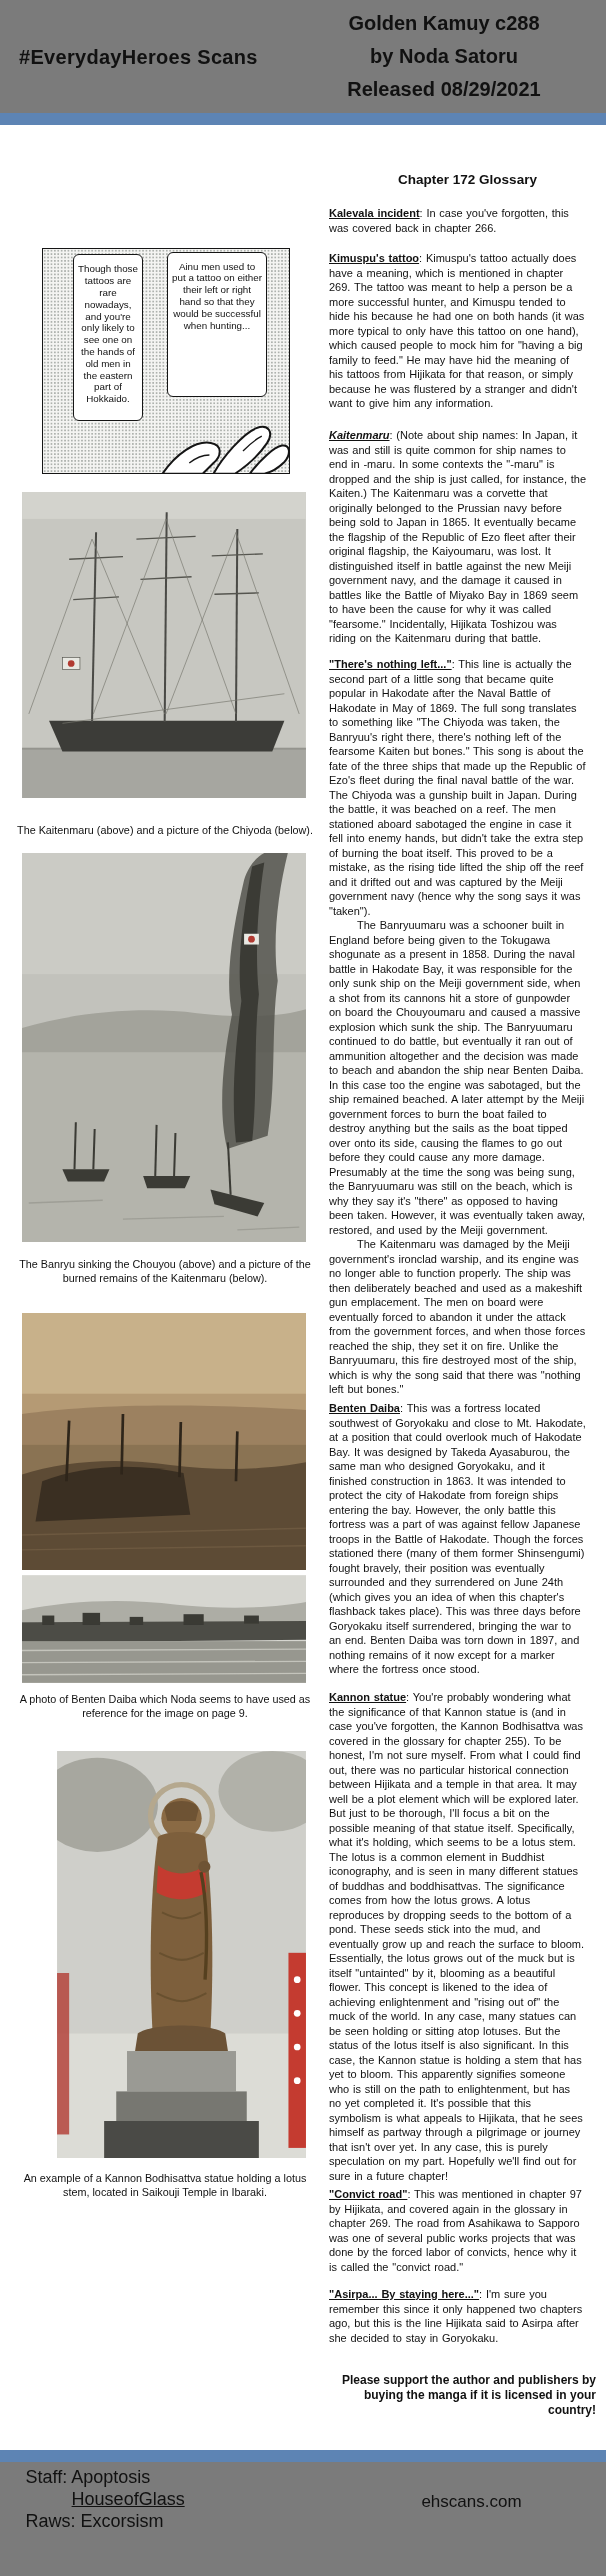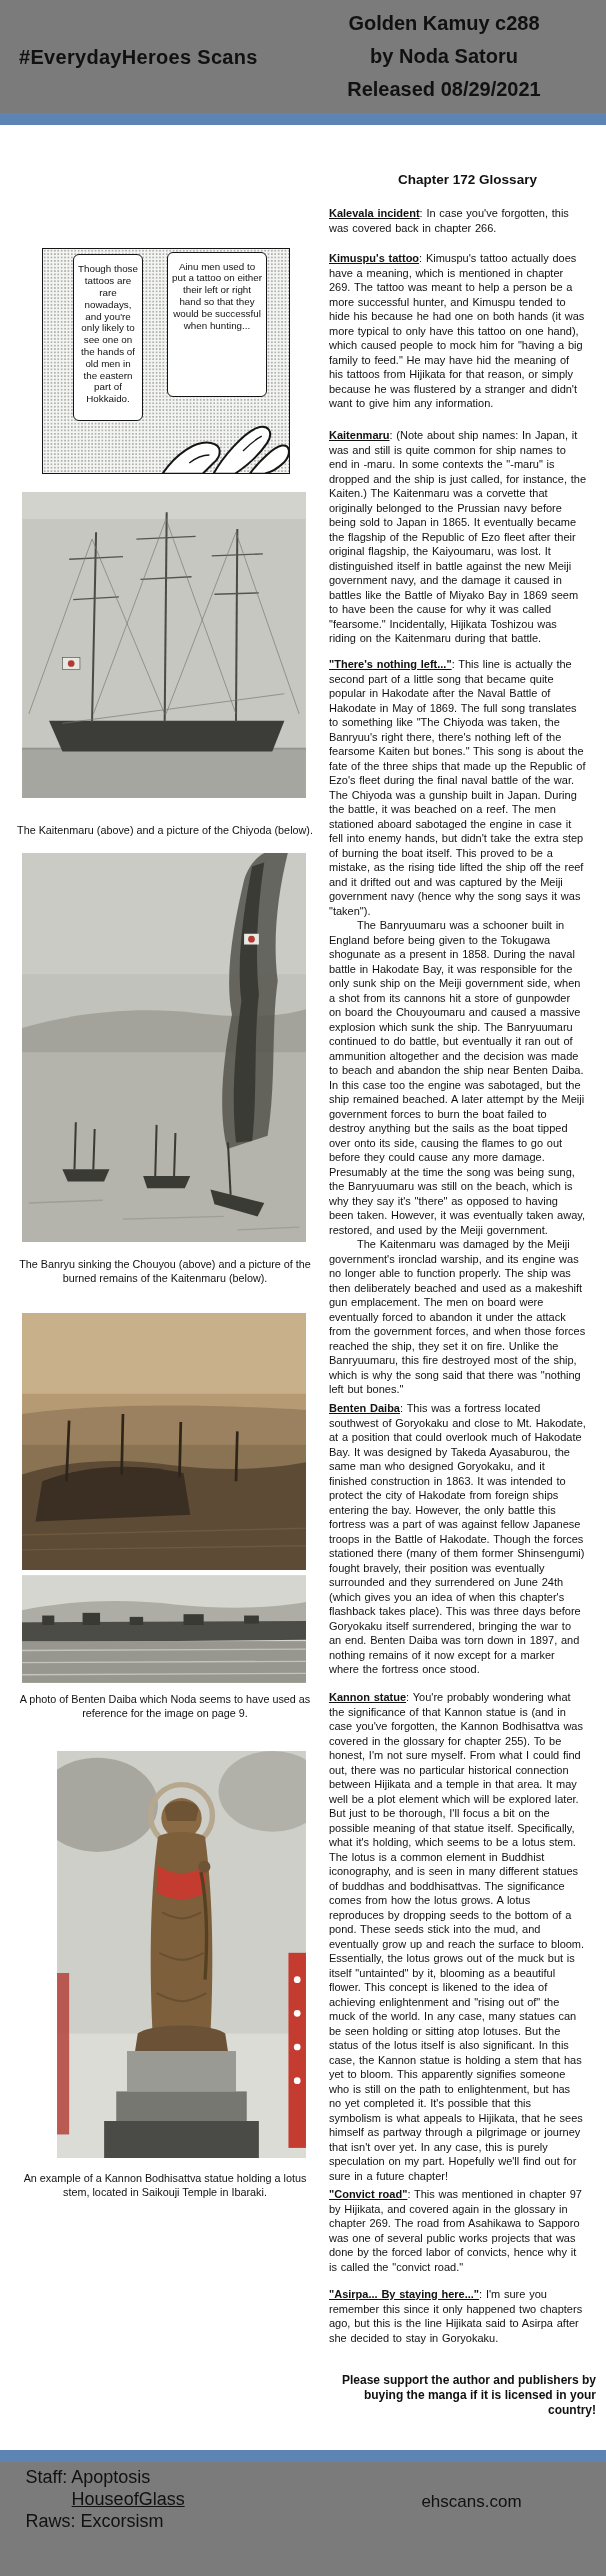--- a/index.html
+++ b/index.html
@@ -14,21 +14,21 @@
   .stripe.bottom{top:2450px;}
   .scan-group{position:absolute;left:19px;top:46px;font-size:20px;font-weight:bold;letter-spacing:0.3px;}
   .release-info{position:absolute;left:296px;top:6.7px;width:296px;text-align:center;
                 font-size:20px;font-weight:bold;line-height:33px;}
   
   .glossary-title{position:absolute;left:339px;top:172px;width:257px;text-align:center;
                   font-size:13.5px;font-weight:bold;}
   .entry{position:absolute;left:329px;width:257px;font-size:11px;line-height:14.5px;
          text-align:left;word-spacing:0.7px;}
   .entry .term{font-weight:bold;text-decoration:underline;}
-  .entry.italic-term .term{}
+  .entry.italic-term .term{font-style:italic;}
   .entry p{margin:0;}
   .entry p.indent{text-indent:28px;}
   .support-note{position:absolute;left:339px;top:2373px;width:257px;text-align:right;
                 font-size:12px;font-weight:bold;line-height:15px;}
   
   .manga-panel{position:absolute;left:42px;top:248px;width:248px;height:226px;
       border:1.3px solid #151515;box-sizing:border-box;
       background-color:#f4f4f2;
       background-image:radial-gradient(#aeb2ae 0.7px, transparent 0.8px);
       background-size:3.4px 3.4px;}

